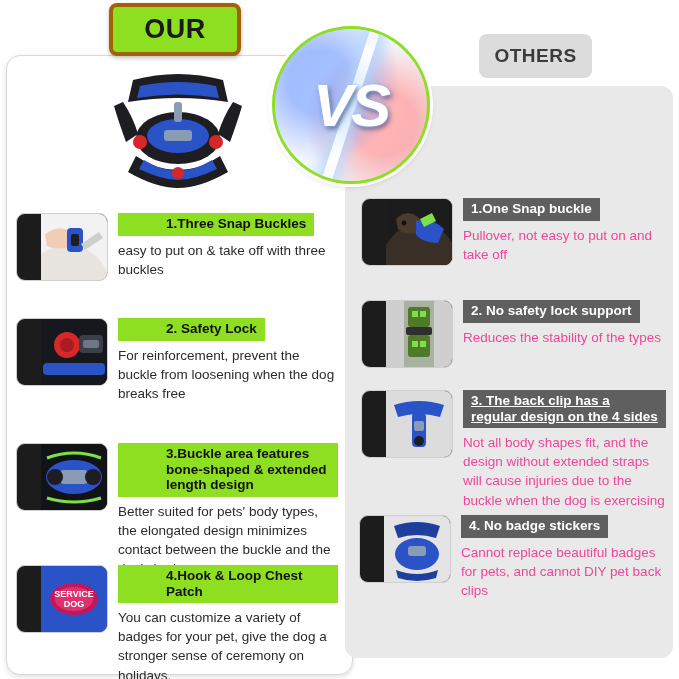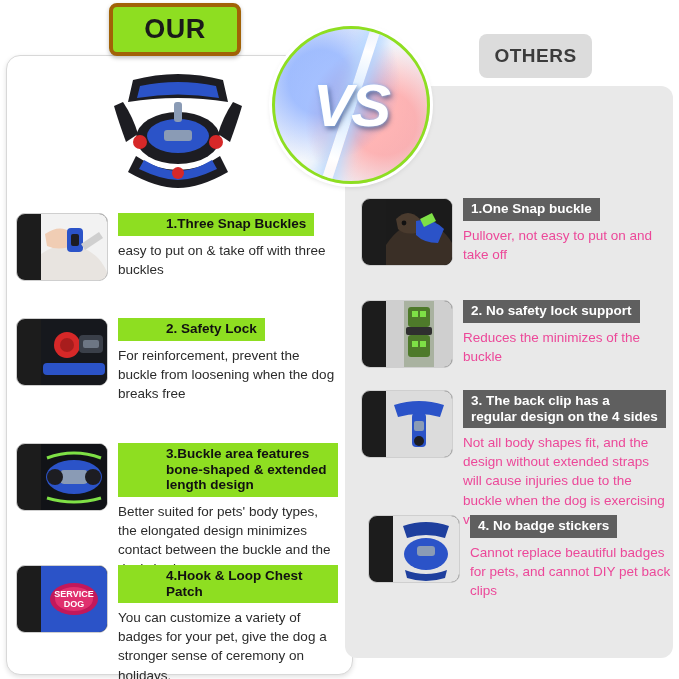--- a/index.html
+++ b/index.html
@@ -97,21 +97,21 @@
   
   #row-l0{left:16px;top:213px;width:322px;}
   #row-l1{left:16px;top:318px;width:322px;}
   #row-l2{left:16px;top:443px;width:322px;}
   #row-l3{left:16px;top:565px;width:322px;}
 
   
   #row-r0{left:361px;top:198px;width:305px;}
   #row-r1{left:361px;top:300px;width:305px;}
   #row-r2{left:361px;top:390px;width:305px;}
-  #row-r3{left:368px;top:515px;width:305px;justify-content:space-between;}
+  #row-r3{left:359px;top:515px;width:305px;justify-content:space-between;}
   .tag-multiline{display:inline-block;}
 </style>
 </head>
 <body>
 
 <div class="stage">
 
   <div class="panel-ours"></div>
   <div class="panel-others"></div>
 
@@ -239,36 +239,36 @@
         <rect x="22" y="34" width="22" height="22" rx="3" fill="#4e7a2a"></rect>
         <rect x="26" y="10" width="6" height="6" fill="#7ee046"></rect>
         <rect x="34" y="10" width="6" height="6" fill="#7ee046"></rect>
         <rect x="26" y="40" width="6" height="6" fill="#7ee046"></rect>
         <rect x="34" y="40" width="6" height="6" fill="#7ee046"></rect>
         <rect x="20" y="26" width="26" height="8" rx="2" fill="#2f2f2f"></rect>
       </svg>
     </div>
     <div class="rowtext">
       <span class="tag tag-grey">2. No safety lock support</span>
-      <div class="desc desc-grey">Reduces the minimizes of the buckle</div>
+      <div class="desc desc-grey">Reduces the stability of the types</div>
     </div>
   </div>
 
   <div class="row" id="row-r2">
     <div class="thumb">
       <svg width="66" height="66" viewBox="0 0 66 66">
         <rect width="66" height="66" fill="#dcdcdc"></rect>
         <path d="M8 14 Q33 6 58 14 L54 26 Q33 20 12 26 Z" fill="#2b53c8"></path>
         <rect x="26" y="22" width="14" height="34" rx="4" fill="#2b53c8"></rect>
         <rect x="28" y="30" width="10" height="10" rx="2" fill="#8a9bb5"></rect>
         <circle cx="33" cy="50" r="5" fill="#1d1d22"></circle>
       </svg>
     </div>
     <div class="rowtext">
-      <span class="tag tag-grey tag-multiline" style="max-width:222px;">3. The back clip has a regular design on the 4 sides</span>
+      <span class="tag tag-grey tag-multiline" style="max-width:222px;text-decoration:underline;">3. The back clip has a regular design on the 4 sides</span>
       <div class="desc desc-grey">Not all body shapes fit, and the design without extended straps will cause injuries due to the buckle when the dog is exercising vigorously</div>
     </div>
   </div>
 
   <div class="row" id="row-r3">
     <div class="thumb">
       <svg width="66" height="66" viewBox="0 0 66 66">
         <rect width="66" height="66" fill="#e4e4e4"></rect>
         <path d="M10 10 Q33 2 56 10 L52 22 Q33 16 14 22 Z" fill="#1e3f9e"></path>
         <ellipse cx="33" cy="38" rx="22" ry="16" fill="#2b53c8"></ellipse>

